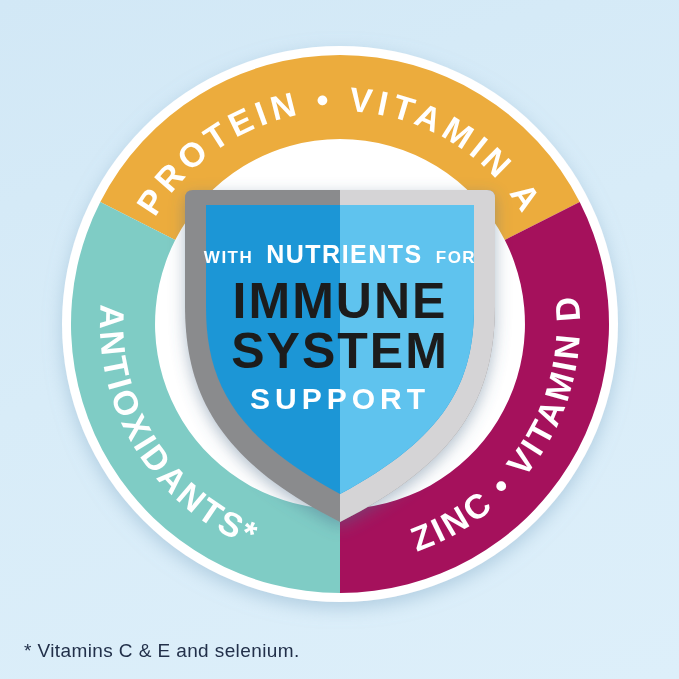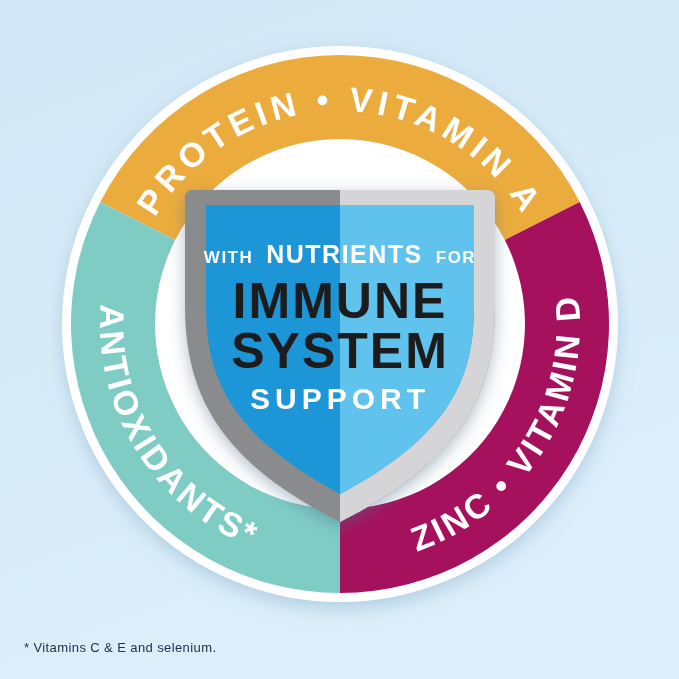--- a/index.html
+++ b/index.html
@@ -31,21 +31,21 @@
   .shield-headline {
     font-size: 50px; font-weight: bold; fill: #1d1d1b; letter-spacing: 2px;
   }
   .shield-support {
     font-size: 30px; font-weight: bold; fill: #ffffff; letter-spacing: 5px;
   }
 
   .footnote {
     position: absolute;
     left: 24px; top: 640px;
-    font-size: 13px;
+    font-size: 19px;
     letter-spacing: 0.4px;
     color: #22304a;
   }
 </style>
 </head>
 <body>
 
 <div class="stage">
   <svg width="679" height="679" viewBox="0 0 679 679" xmlns="http://www.w3.org/2000/svg" xmlns:xlink="http://www.w3.org/1999/xlink">
 

